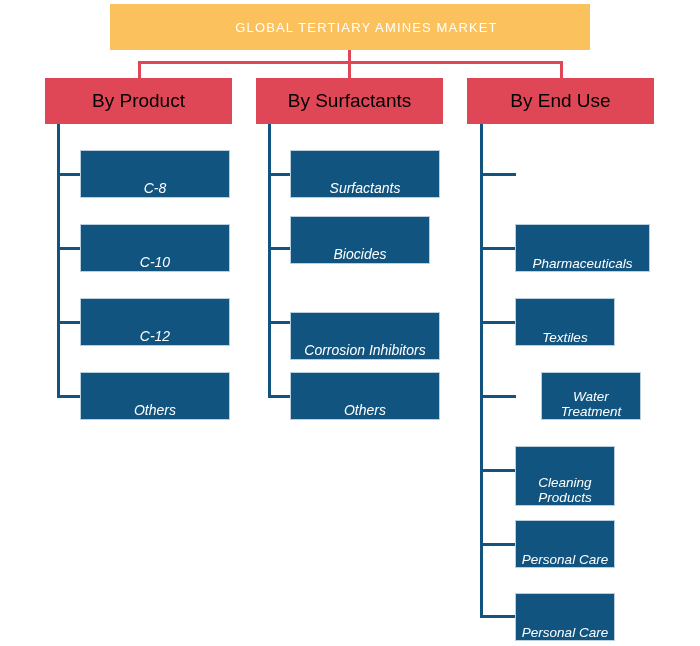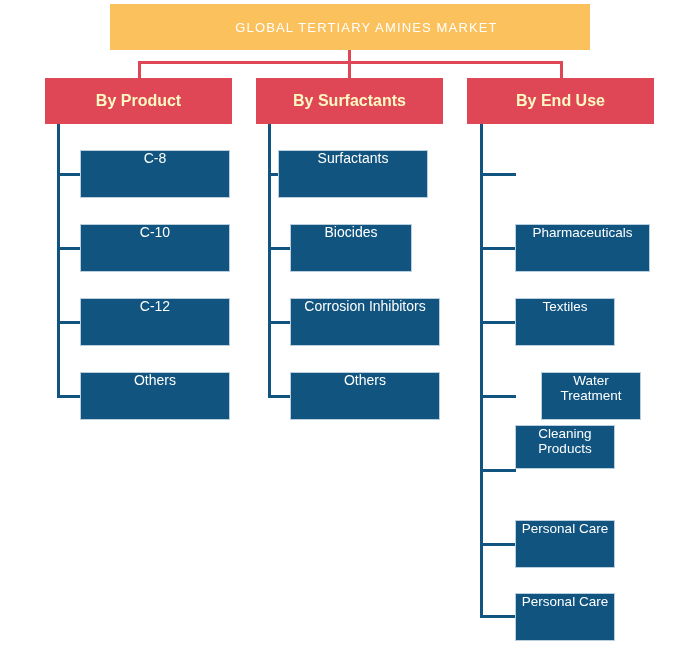--- a/index.html
+++ b/index.html
@@ -49,39 +49,40 @@
   .category-header {
     position: absolute;
     top: 78px;
     height: 46px;
     background: #e04756;
     display: flex;
     align-items: center;
     justify-content: center;
   }
   .category-header .cat-label {
-    color: #fef9c3;
-    font-size: 16px;
-    font-weight: 700;
+    color: #000000;
+    font-size: 19px;
+    font-weight: 400;
     white-space: nowrap;
   }
   .cat-0 { left: 45px;  width: 187px; }
   .cat-1 { left: 256px; width: 187px; }
   .cat-2 { left: 467px; width: 187px; }
 
   
   .node-box {
     position: absolute;
     background: #10547f;
     border: 1px solid #b9cfdd;
     box-sizing: border-box;
     display: flex;
-    align-items: flex-start;
+    align-items: flex-end;
     justify-content: center;
     text-align: center;
+    font-style: italic;
   }
   .node-box .node-label {
     color: #ffffff;
     font-size: 14px;
     line-height: 1.12;
     font-weight: 400;
     padding: 0 4px;
   }
   .col3 .node-label { font-size: 13.5px; }
 </style>
@@ -128,27 +129,27 @@
   <div class="node-box" style="left:80px; top:372px; width:150px; height:48px;">
     <span class="node-label">Others</span>
   </div>
 
   <div class="blue-line" style="left:268px; top:124px; width:3px; height:274px;"></div>
   <div class="blue-line" style="left:268px; top:173px; width:24px; height:3px;"></div>
   <div class="blue-line" style="left:268px; top:247px; width:24px; height:3px;"></div>
   <div class="blue-line" style="left:268px; top:321px; width:24px; height:3px;"></div>
   <div class="blue-line" style="left:268px; top:395px; width:24px; height:3px;"></div>
 
-  <div class="node-box" style="left:278px; top:150px; width:150px; height:48px;">
+  <div class="node-box" style="left:290px; top:150px; width:150px; height:48px;">
     <span class="node-label">Surfactants</span>
   </div>
-  <div class="node-box" style="left:290px; top:224px; width:122px; height:48px;">
+  <div class="node-box" style="left:290px; top:216px; width:140px; height:48px;">
     <span class="node-label">Biocides</span>
   </div>
-  <div class="node-box" style="left:290px; top:298px; width:150px; height:48px;">
+  <div class="node-box" style="left:290px; top:312px; width:150px; height:48px;">
     <span class="node-label">Corrosion Inhibitors</span>
   </div>
   <div class="node-box" style="left:290px; top:372px; width:150px; height:48px;">
     <span class="node-label">Others</span>
   </div>
 
   <div class="blue-line" style="left:480px; top:124px; width:3px; height:494px;"></div>
   <div class="blue-line" style="left:480px; top:173px; width:36px; height:3px;"></div>
   <div class="blue-line" style="left:480px; top:247px; width:36px; height:3px;"></div>
   <div class="blue-line" style="left:480px; top:321px; width:36px; height:3px;"></div>
@@ -159,21 +160,21 @@
 
   <div class="node-box col3" style="left:515px; top:224px; width:135px; height:48px;">
     <span class="node-label">Pharmaceuticals</span>
   </div>
   <div class="node-box col3" style="left:515px; top:298px; width:100px; height:48px;">
     <span class="node-label">Textiles</span>
   </div>
   <div class="node-box col3" style="left:541px; top:372px; width:100px; height:48px;">
     <span class="node-label">Water Treatment</span>
   </div>
-  <div class="node-box col3" style="left:515px; top:425px; width:100px; height:44px;">
+  <div class="node-box col3" style="left:515px; top:446px; width:100px; height:60px;">
     <span class="node-label">Cleaning Products</span>
   </div>
   <div class="node-box col3" style="left:515px; top:520px; width:100px; height:48px;">
     <span class="node-label">Personal Care</span>
   </div>
   <div class="node-box col3" style="left:515px; top:593px; width:100px; height:48px;">
     <span class="node-label">Personal Care</span>
   </div>
 
 </div>

